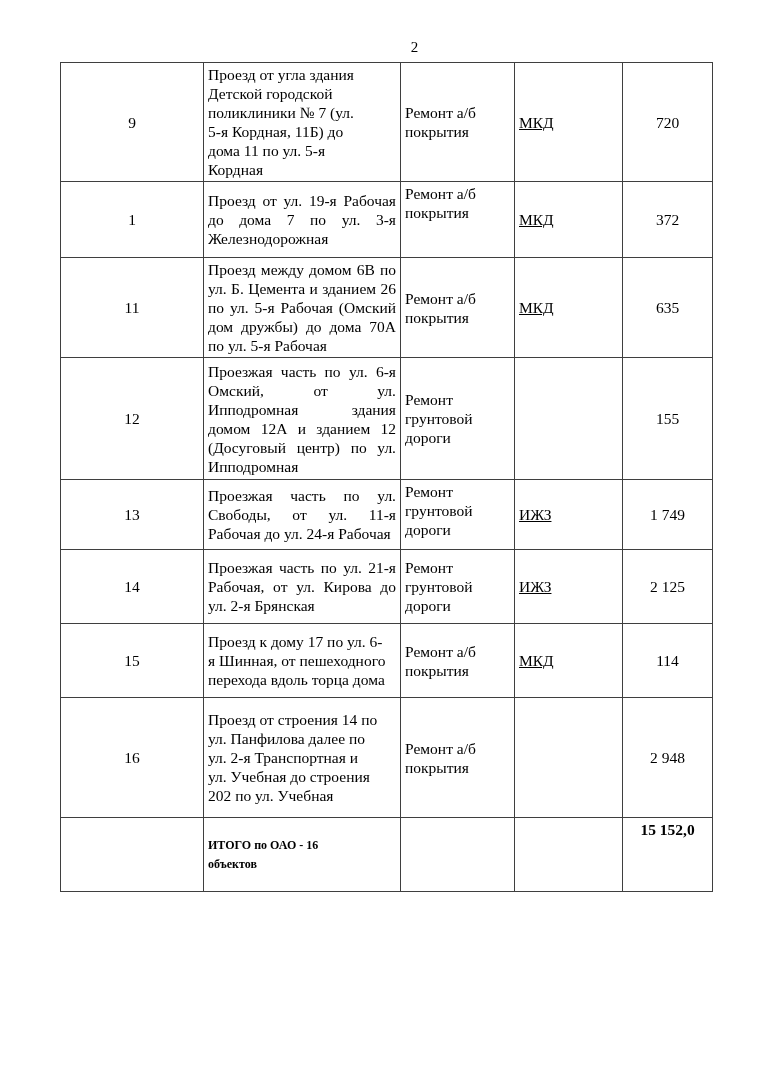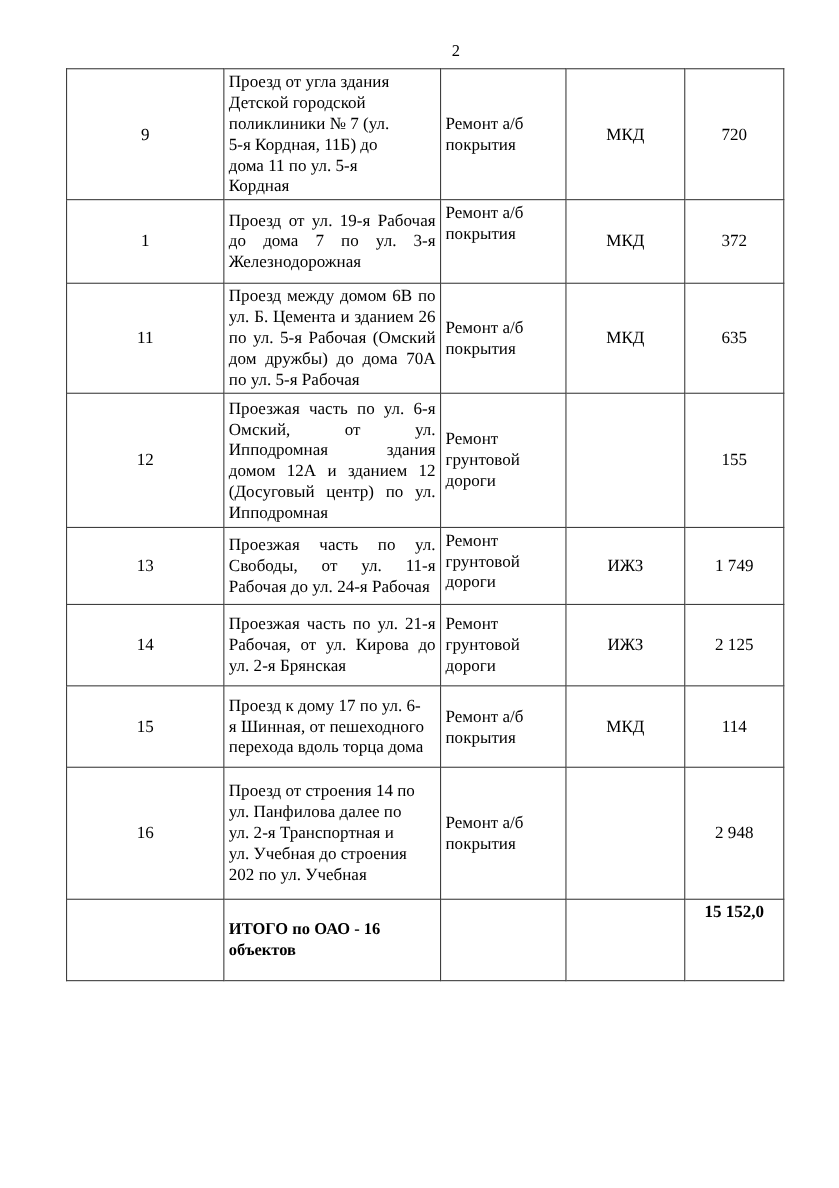--- a/index.html
+++ b/index.html
@@ -38,34 +38,34 @@
     padding: 2px 4px;
     vertical-align: middle;
     overflow: hidden;
   }
   td.c-num  { text-align: center; }
   td.c-desc { vertical-align: top; padding: 2px 5px 2px 5px; text-align: left; }
   td.c-desc .ln { min-height: 19px; }
   td.c-desc .ln.just { text-align: justify; text-align-last: justify; }
   td.c-work { text-align: left; padding-left: 5px; white-space: pre-line; }
   td.c-work.vtop { vertical-align: top; }
-  td.c-cat  { text-align: center; }
+  td.c-cat  { text-align: left; text-decoration: underline; }
   td.c-val  { text-align: center; }
   tr.section-row td {
     text-align: center;
     font-weight: bold;
     font-style: italic;
     vertical-align: middle;
     padding-bottom: 10px;
   }
   tr.total-row td.c-desc {
     vertical-align: middle;
     font-weight: bold;
     white-space: pre-line;
-    font-size: 15px;
+    font-size: 12px;
   }
   tr.total-row td.c-val {
     vertical-align: top;
     font-weight: bold;
     padding-top: 2px;
   }
 </style>
 </head>
 <body>
 

